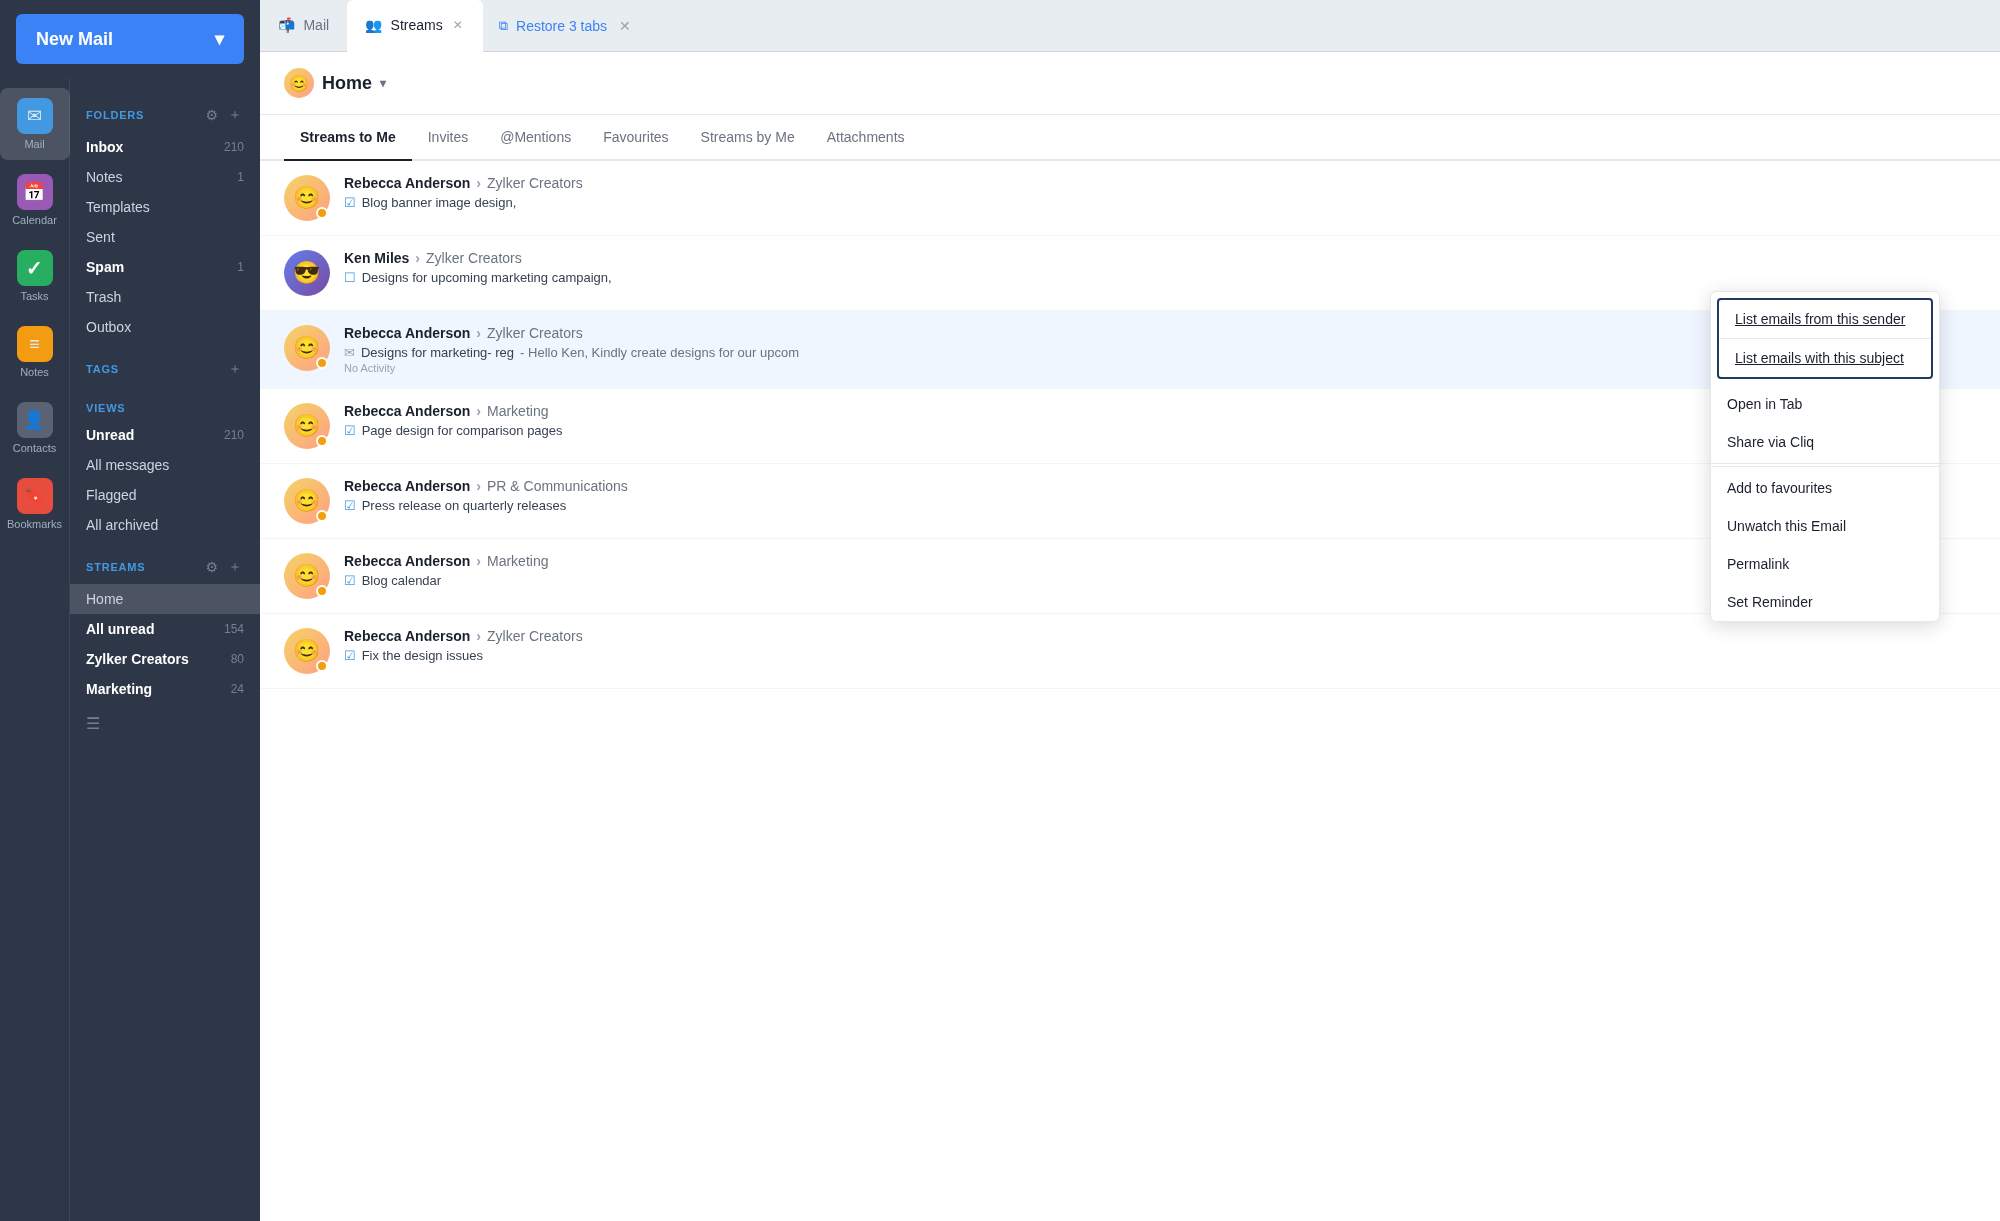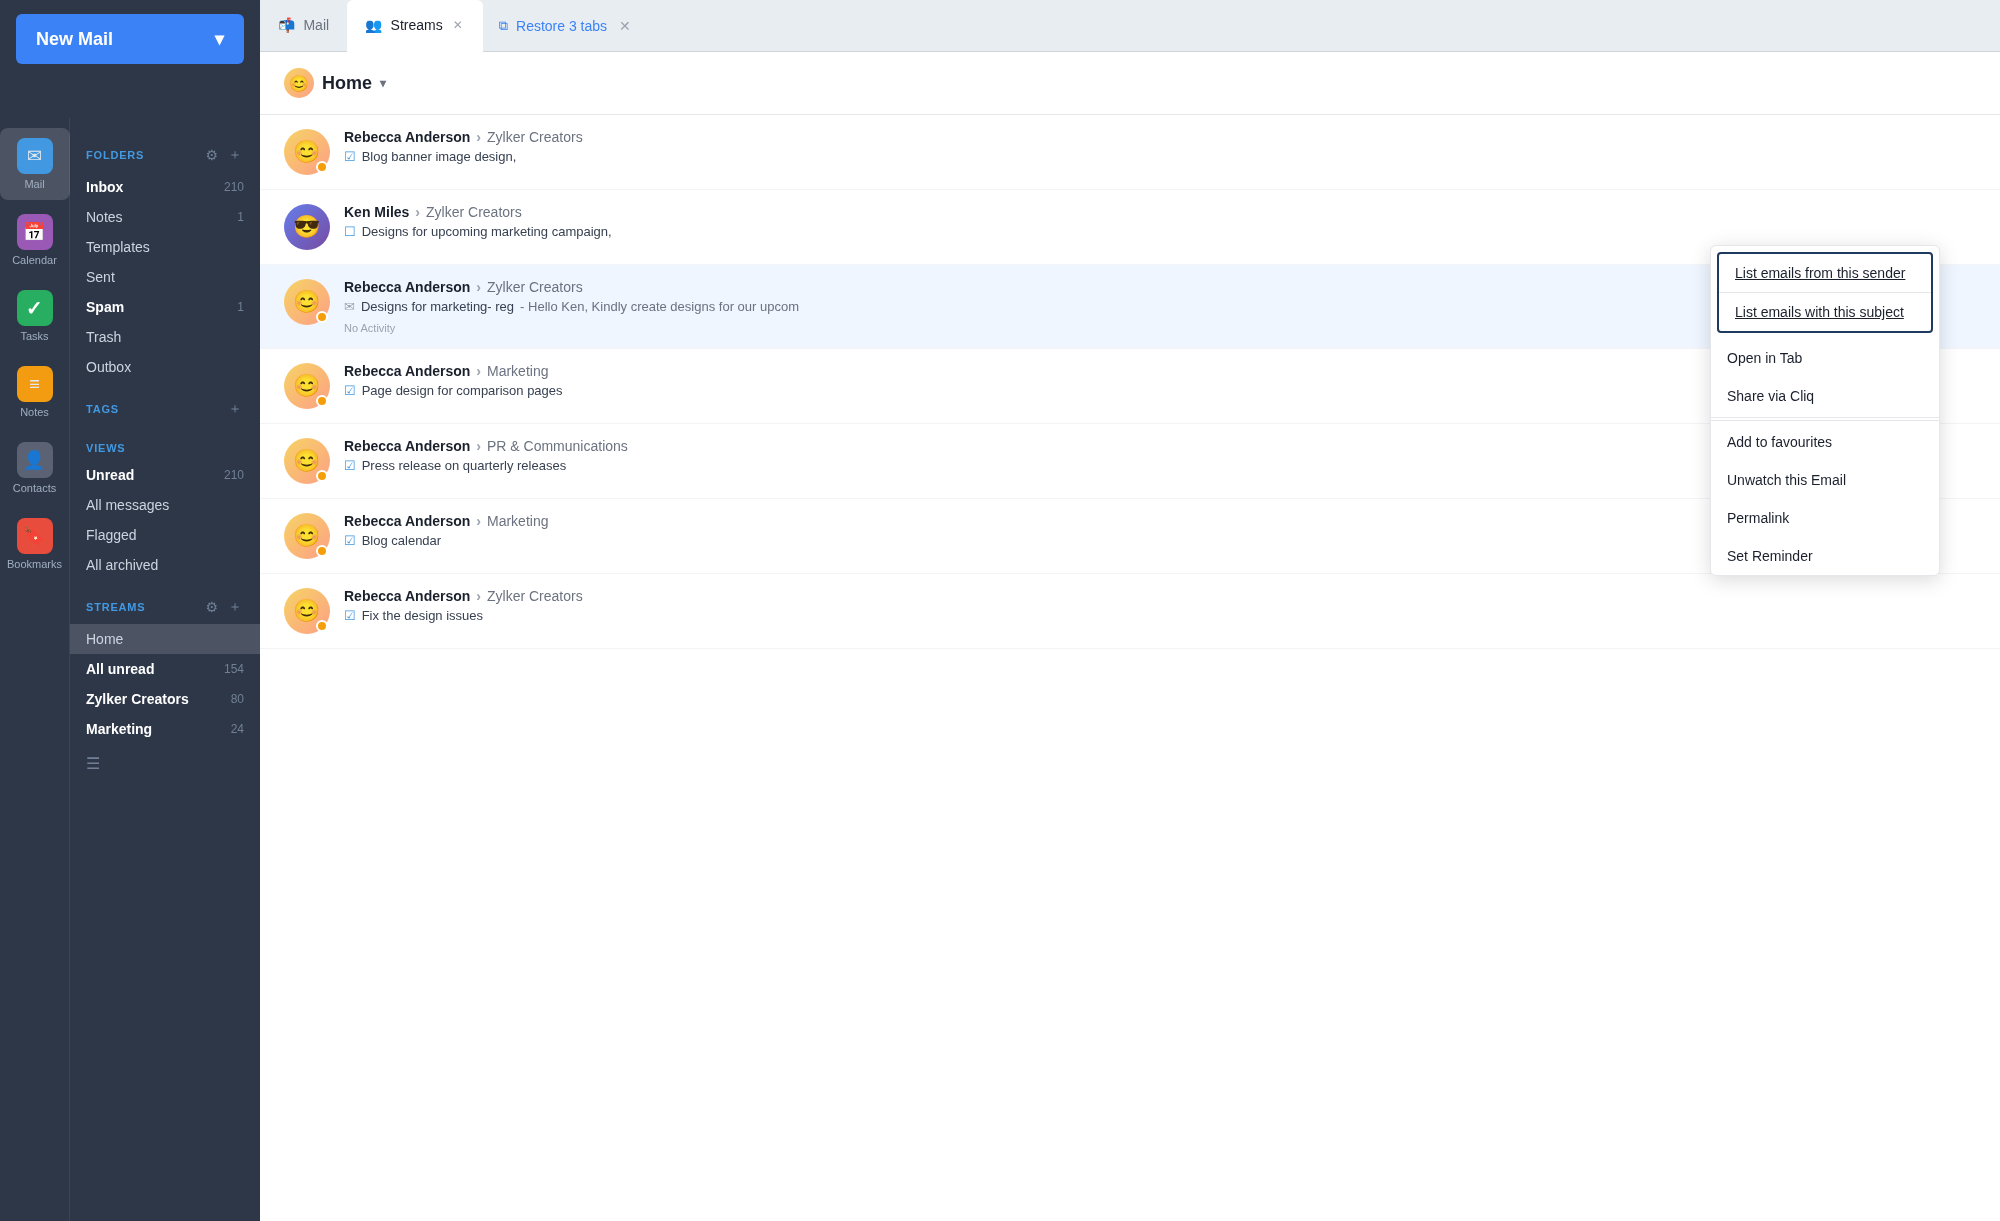--- a/index.html
+++ b/index.html
@@ -8,21 +8,20 @@
     
     #sidebar {
       width: 260px;
       min-width: 260px;
       background: #2d3748;
       display: flex;
       flex-direction: column;
       height: 100%;
       overflow-y: auto;
       color: #e2e8f0;
-      gap: 40px;
     }
 
     #new-mail-btn {
       margin: 14px 16px 14px 16px;
       background: #3b82f6;
       color: white;
       border: none;
       border-radius: 6px;
       padding: 14px 20px;
       font-size: 18px;
@@ -245,21 +244,21 @@
 
     .email-content { flex: 1; min-width: 0; }
     .email-sender {
       font-size: 14px; font-weight: 600; color: #1a202c;
       display: flex; align-items: center; gap: 6px;
       margin-bottom: 4px;
     }
     .email-channel { color: #6b7280; font-weight: 400; }
     .email-subject { font-size: 13px; color: #374151; display: flex; align-items: center; gap: 6px; }
     .email-preview { font-size: 13px; color: #6b7280; }
-    .email-meta { font-size: 11px; color: #9ca3af; margin-top: 8px; }
+    .email-meta { font-size: 11px; color: #9ca3af; margin-top: 2px; }
     .task-icon { color: #4299e1; font-size: 13px; }
 
     
     #context-menu {
       position: absolute;
       right: 60px;
       top: 130px;
       background: #fff;
       border: 1px solid #e5e7eb;
       border-radius: 6px;
@@ -445,20 +444,40 @@
   <div id="content-header">
     <button class="home-btn">
       <span style="width:30px;height:30px;border-radius:50%;background:linear-gradient(135deg,#f6d365,#fda085);display:inline-block;overflow:hidden;">
         <span style="display:flex;align-items:center;justify-content:center;height:100%;font-size:16px;">😊</span>
       </span>
       <span>Home</span>
       <span class="arrow-icon">▾</span>
     </button>
   </div>
 
+  <div id="stream-tabs">
+    <div class="stream-tab active">
+      <span>Streams to Me</span>
+    </div>
+    <div class="stream-tab">
+      <span>Invites</span>
+    </div>
+    <div class="stream-tab">
+      <span>@Mentions</span>
+    </div>
+    <div class="stream-tab">
+      <span>Favourites</span>
+    </div>
+    <div class="stream-tab">
+      <span>Streams by Me</span>
+    </div>
+    <div class="stream-tab">
+      <span>Attachments</span>
+    </div>
+  </div>
 
   <div id="email-list">
 
     <div class="email-item">
       <div class="avatar-wrap">
         <div class="avatar" style="background:linear-gradient(135deg,#f6d365,#fda085);font-size:22px;">😊</div>
         <div class="avatar-dot"></div>
       </div>
       <div class="email-content">
         <div class="email-sender">

